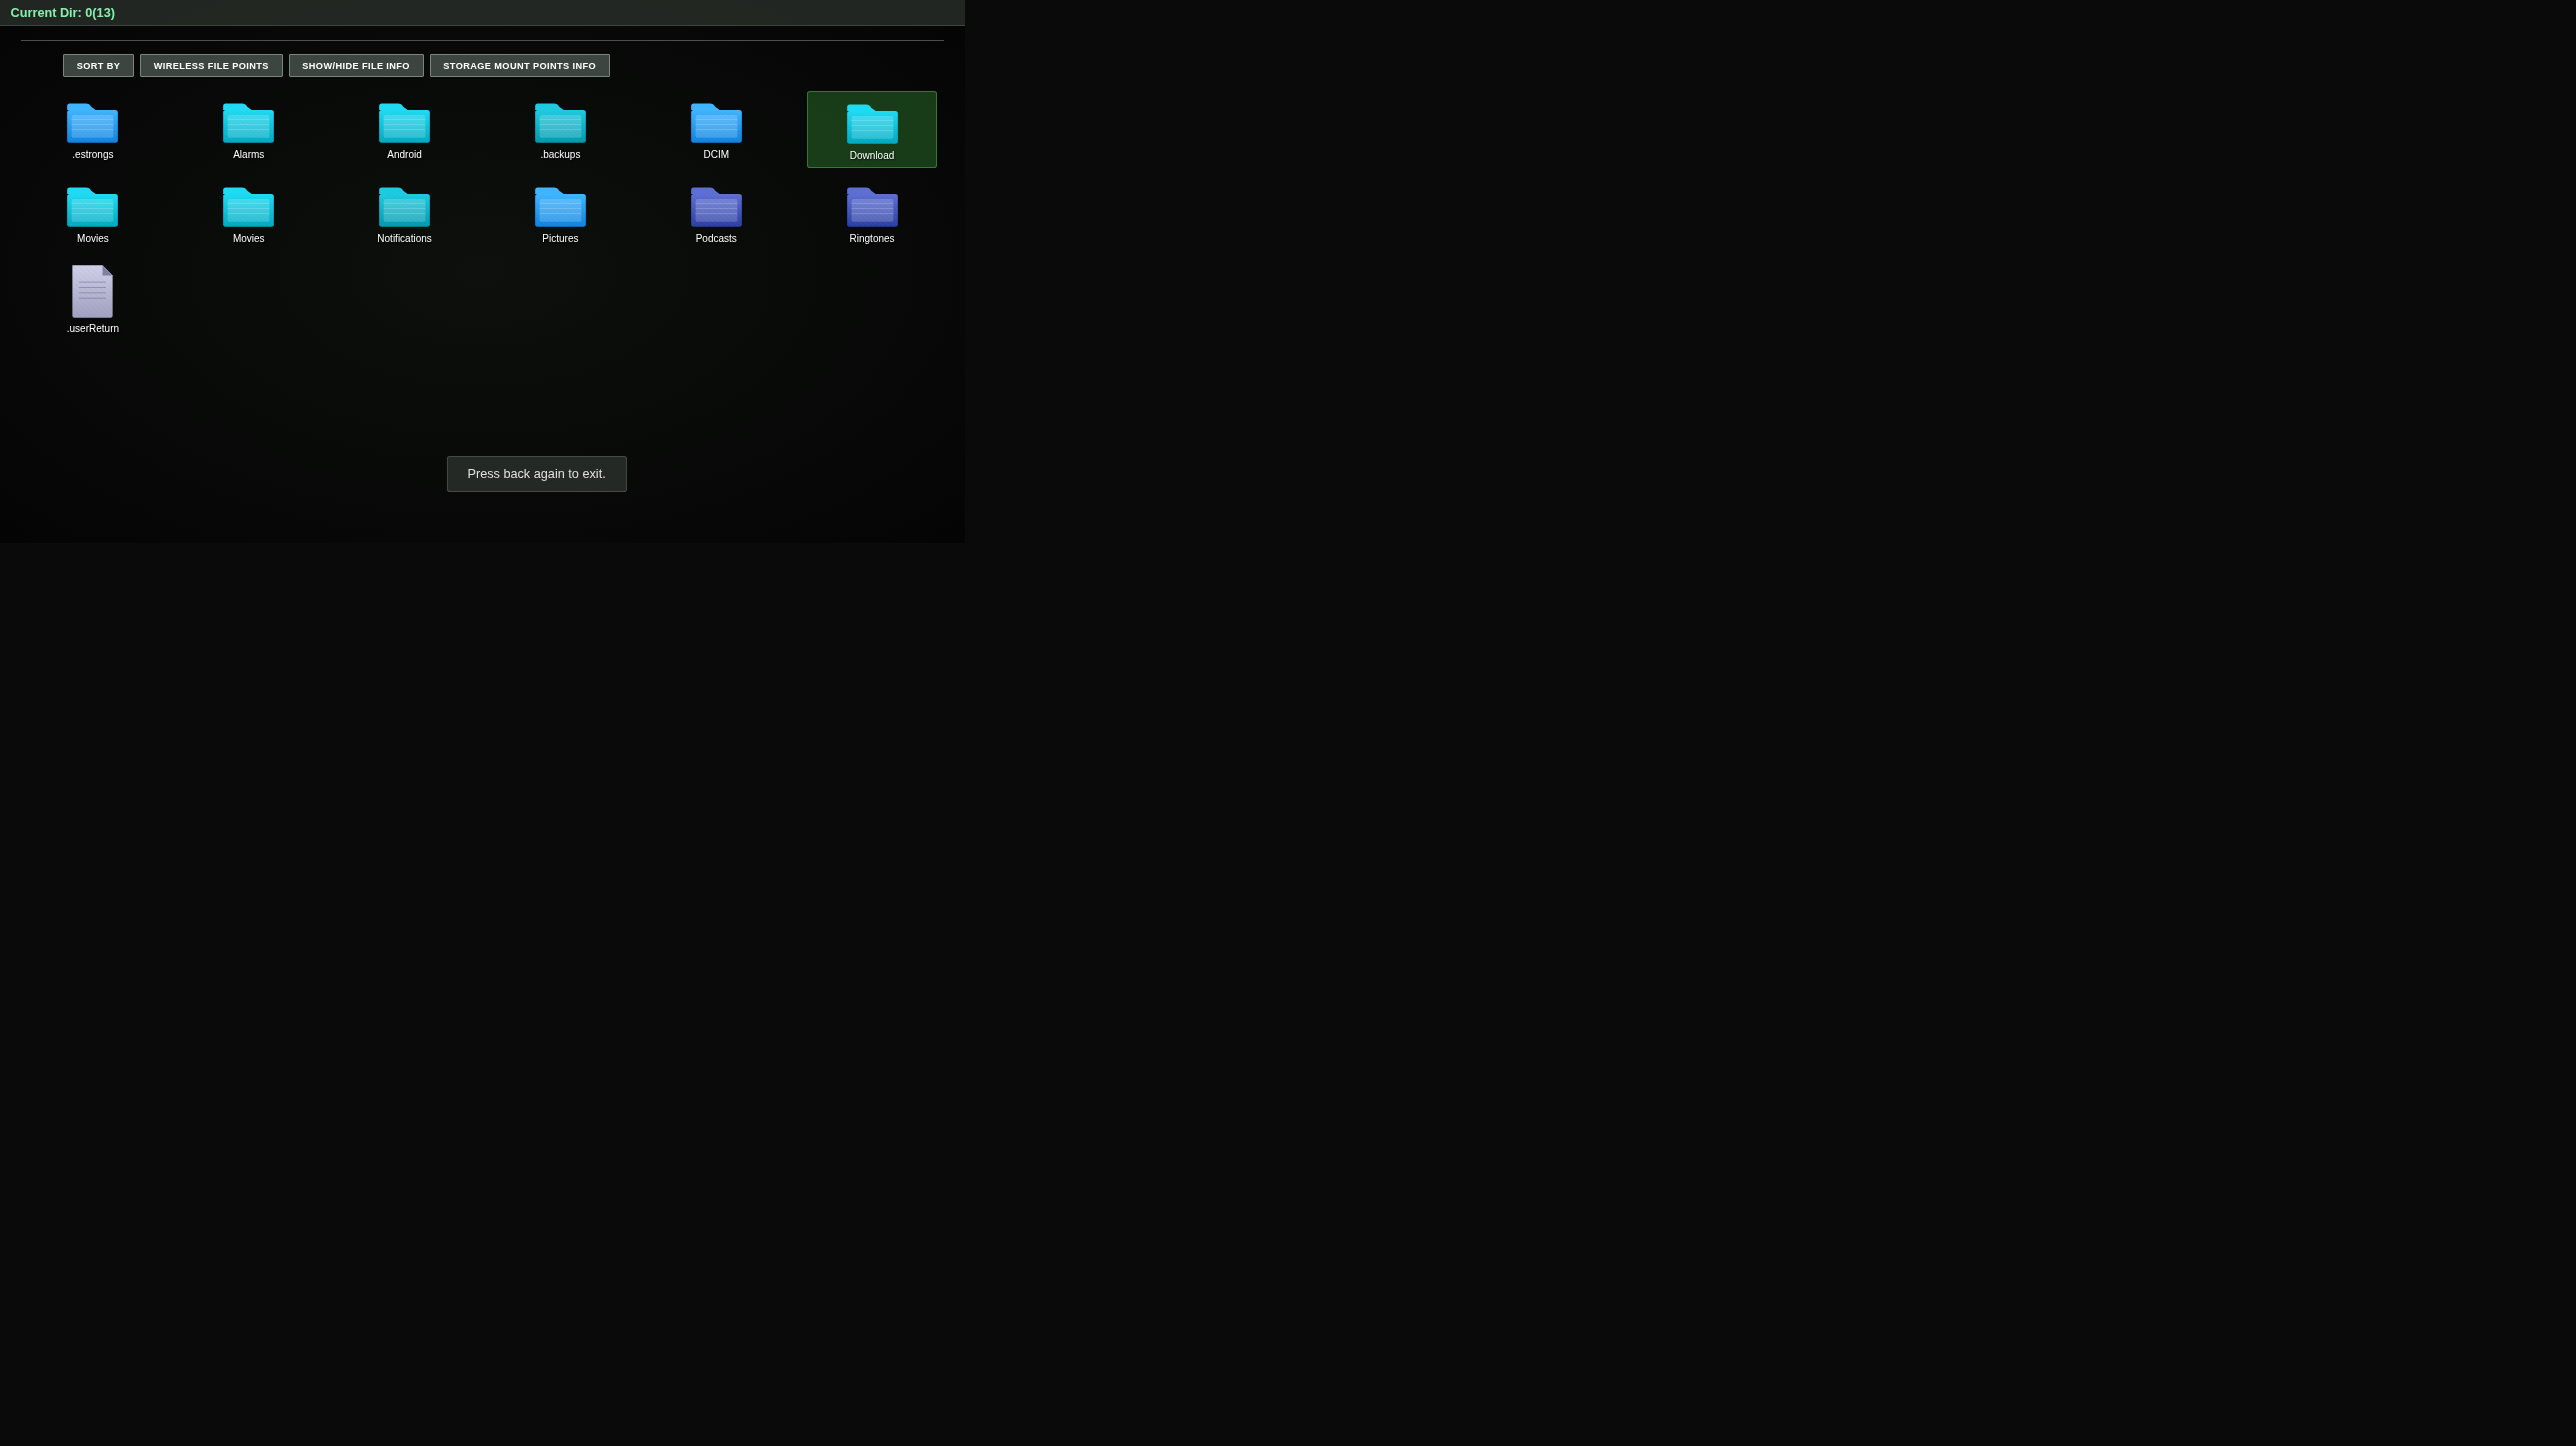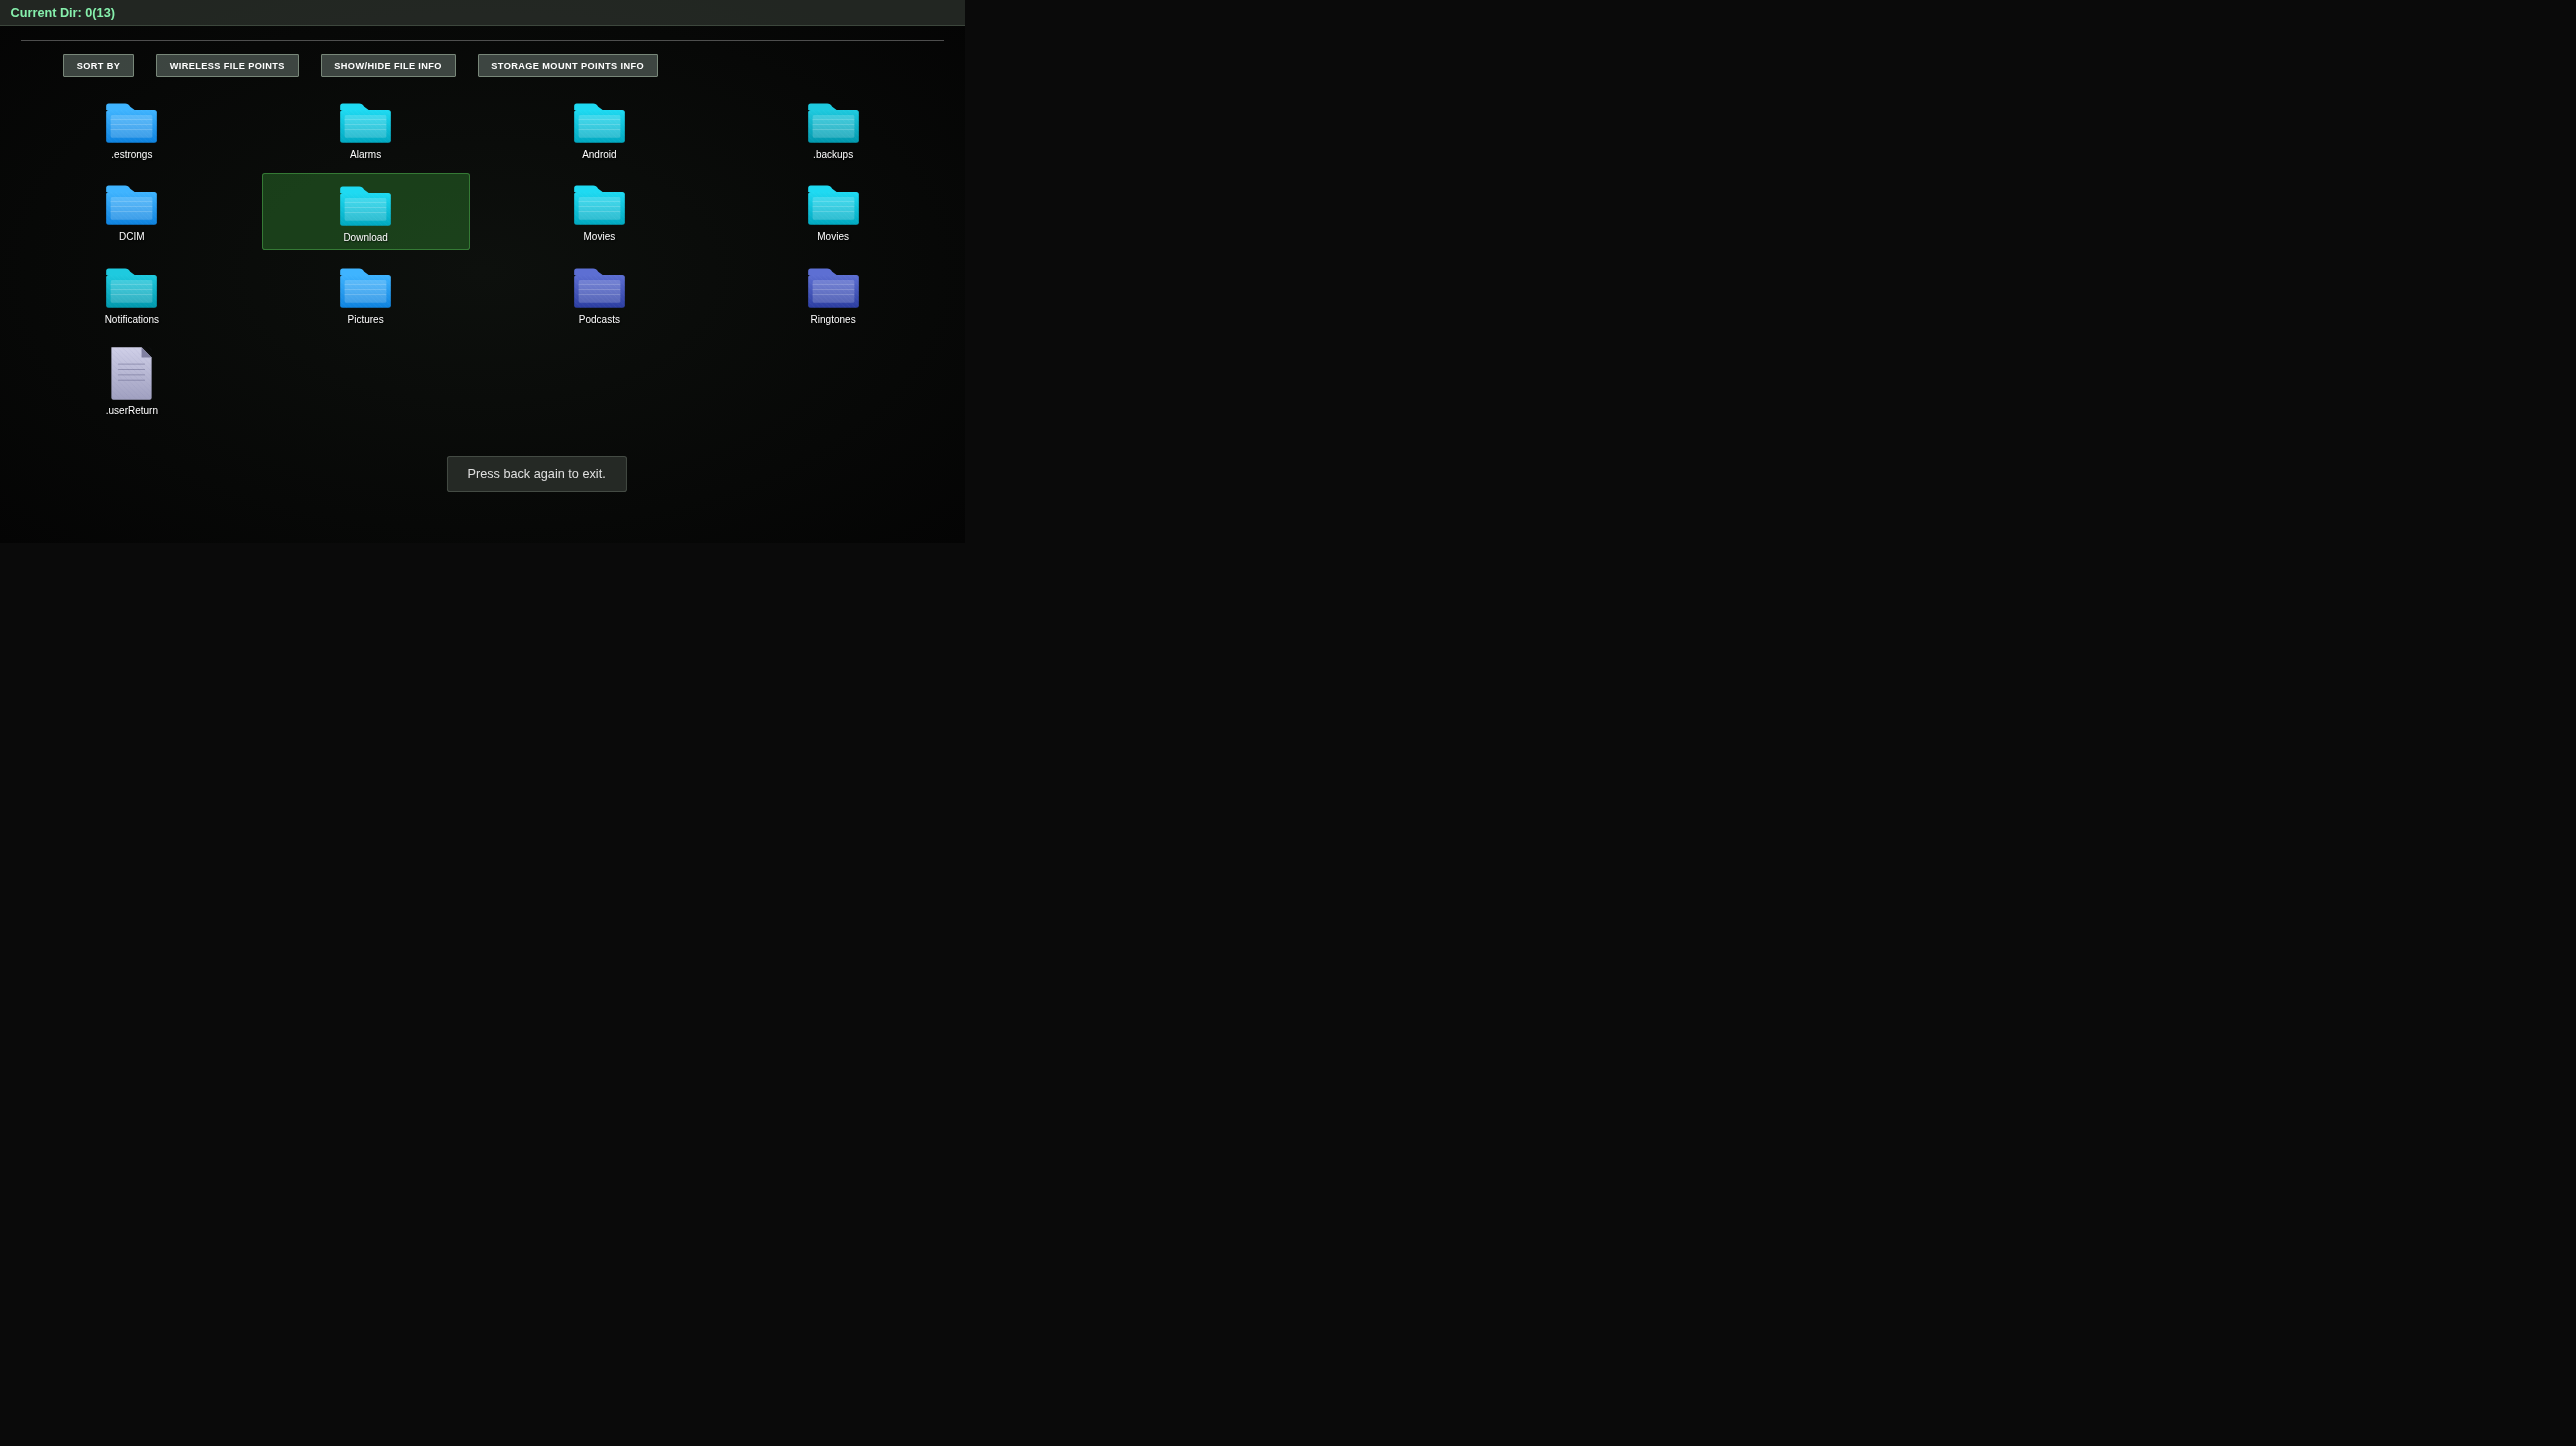--- a/index.html
+++ b/index.html
@@ -57,41 +57,41 @@
 
     .divider {
       border: none;
       border-top: 0.7px solid rgba(150,150,150,0.5);
       margin-bottom: 12.7px;
     }
 
     
     .toolbar {
       display: flex;
-      gap: 22px;
+      gap: 6px;
       margin-bottom: 14px;
       margin-left: 42px;
     }
 
     .toolbar-btn {
       background: rgba(70, 80, 75, 0.85);
       border: 1.1px solid rgba(160, 180, 160, 0.6);
       color: #ffffff;
       padding: 5.7px 12.7px;
       font-size: 9.2px;
       font-weight: bold;
       cursor: pointer;
       letter-spacing: 0.4px;
       border-radius: 1.4px;
     }
 
     
     .file-grid {
       display: grid;
-      grid-template-columns: repeat(4, 1fr);
+      grid-template-columns: repeat(6, 1fr);
       gap: 7px 26px;
       padding: 0 7px;
     }
 
     .file-item {
       display: flex;
       flex-direction: column;
       align-items: center;
       cursor: pointer;
       padding: 5.7px;

